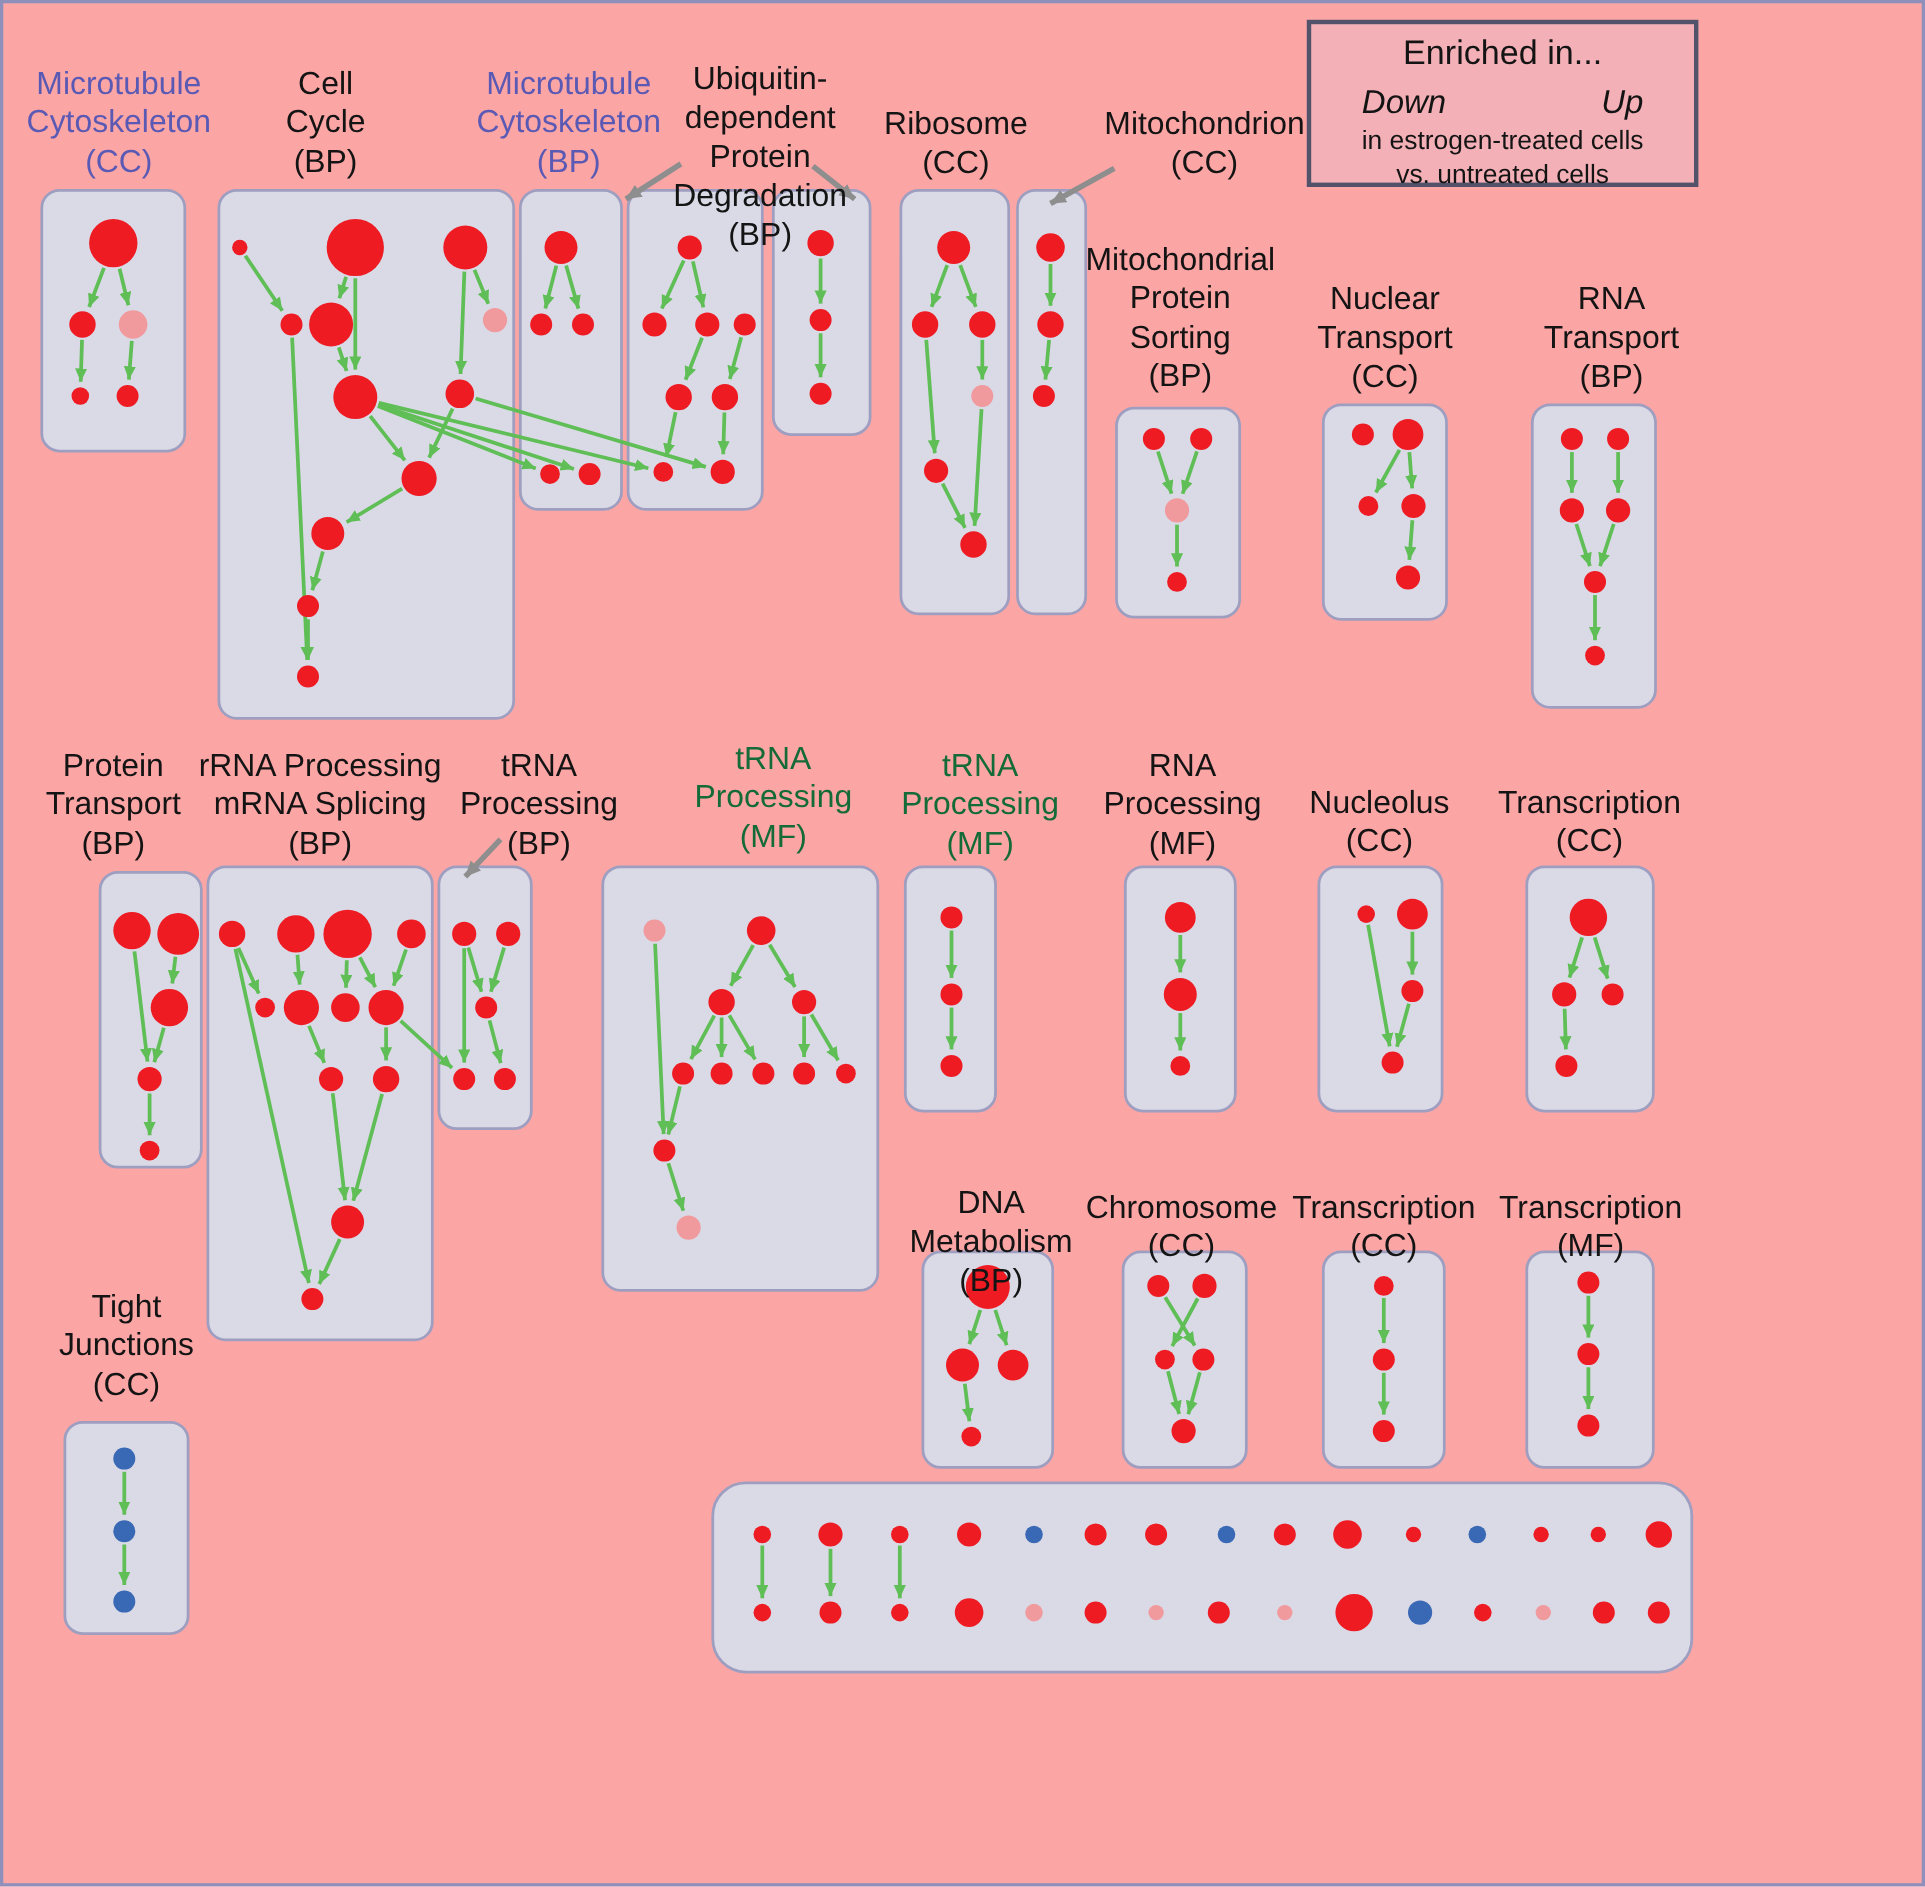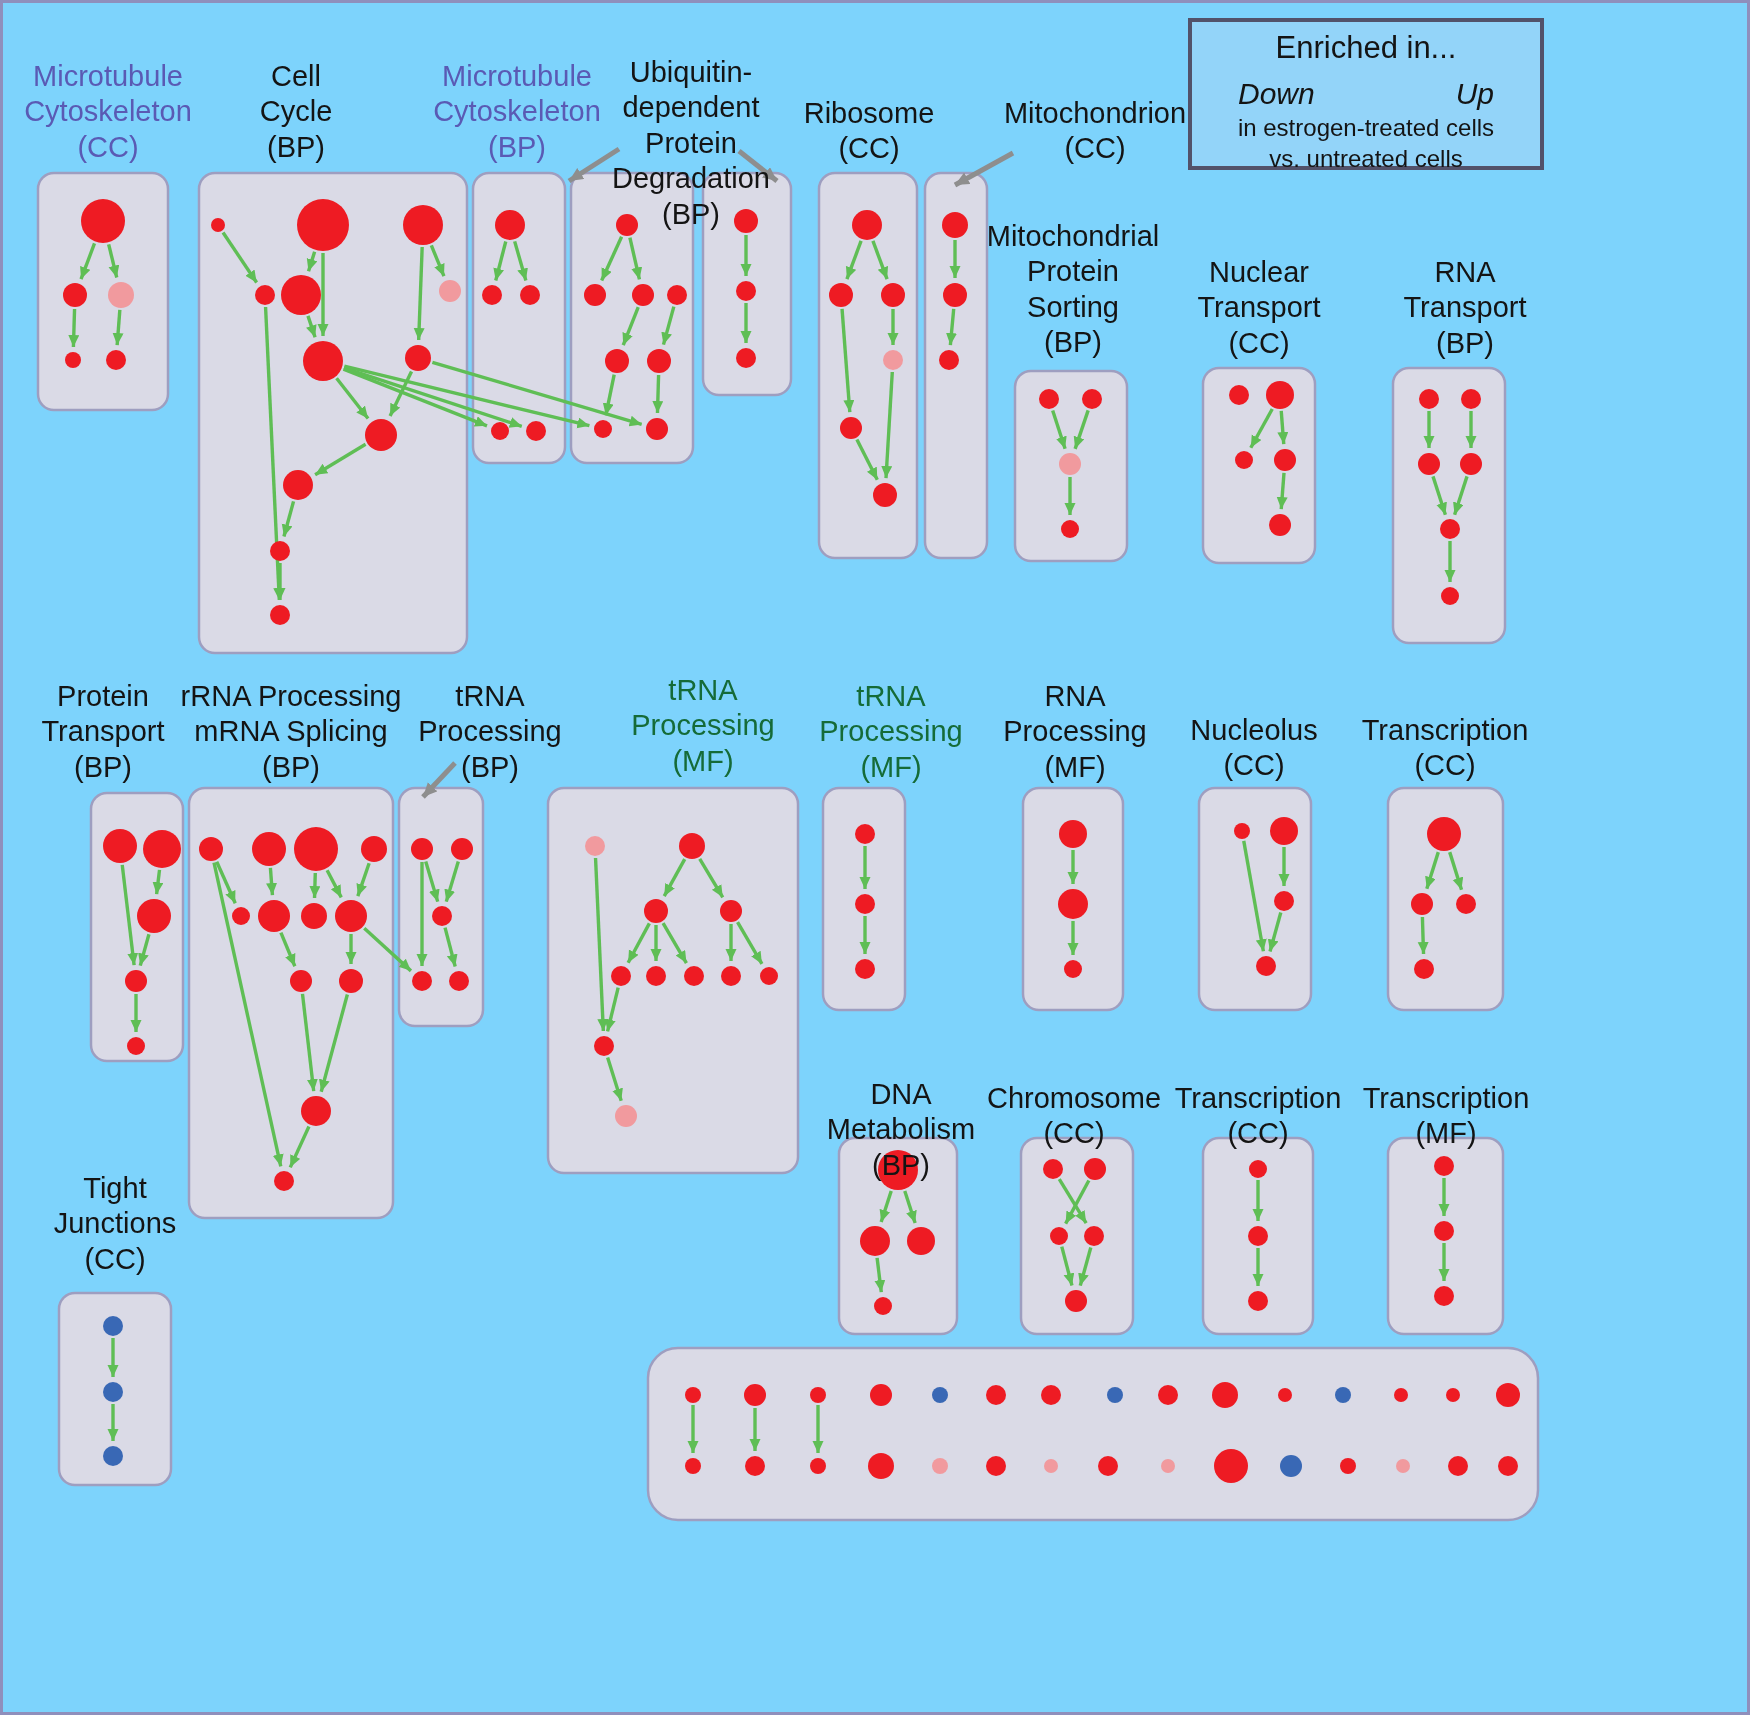--- a/index.html
+++ b/index.html
@@ -26,21 +26,21 @@
   .legend-updown{width:256px;display:flex;justify-content:space-between;font-size:30px;margin-top:5px;color:#141414;font-style:italic;}
   .legend-sub{font-size:24px;margin-top:3px;color:#141414;line-height:1.15;}
   .misc-block{
     position:absolute;left:222px;top:1268px;
     white-space:pre-line;font-size:30px;line-height:1.28;color:#141414;
   }
 </style>
 </head>
 <body>
 
-<div class="figure" style="background: #7dd3fc; border-color: rgb(143, 143, 188);">
+<div class="figure" style="background: #fca5a5; border-color: rgb(143, 143, 188);">
   <svg id="net-svg" width="1750" height="1715" viewBox="0 0 1750 1715">
       <defs>
         <marker id="ah-green" markerWidth="14" markerHeight="12" refX="12" refY="5.5" orient="auto" markerUnits="userSpaceOnUse">
           <path d="M0,0 L12,5.5 L0,11 Z" fill="#5fbe55"></path>
         </marker>
         <marker id="ah-gray" markerWidth="16" markerHeight="14" refX="14" refY="6.5" orient="auto" markerUnits="userSpaceOnUse">
           <path d="M0,0 L14,6.5 L0,13 Z" fill="#8e8e8e"></path>
         </marker>
       </defs>
       <rect x="35" y="170" width="130" height="237" rx="16" ry="16" fill="#dadae6" stroke="#9e9ec0" stroke-width="2.5"></rect>

